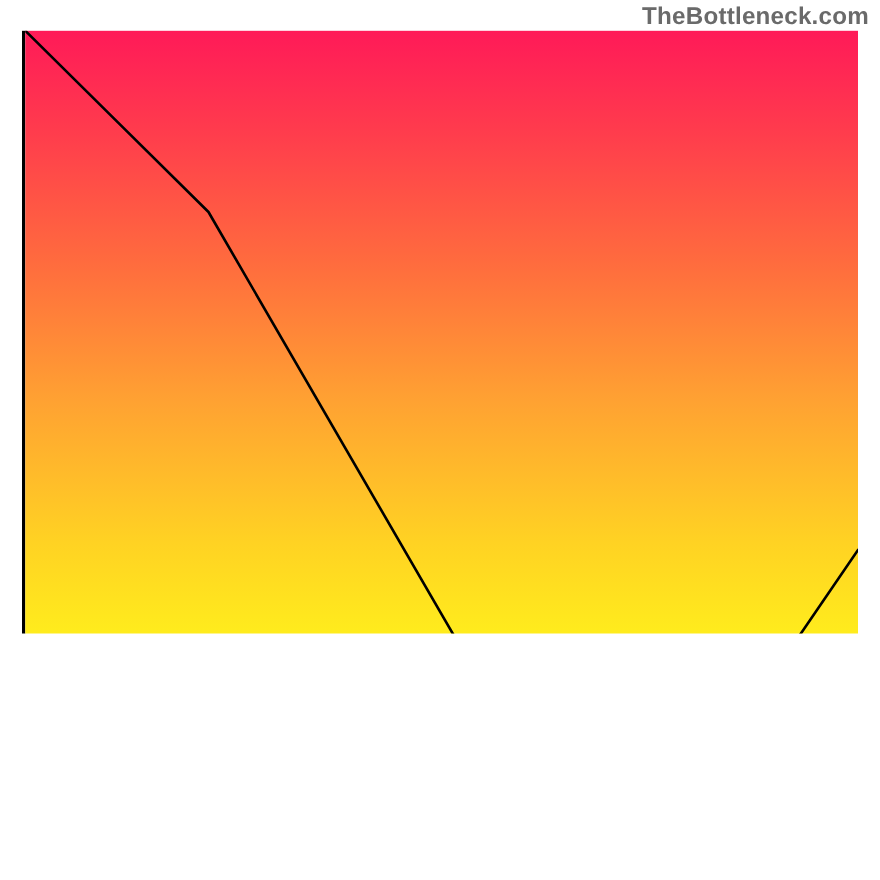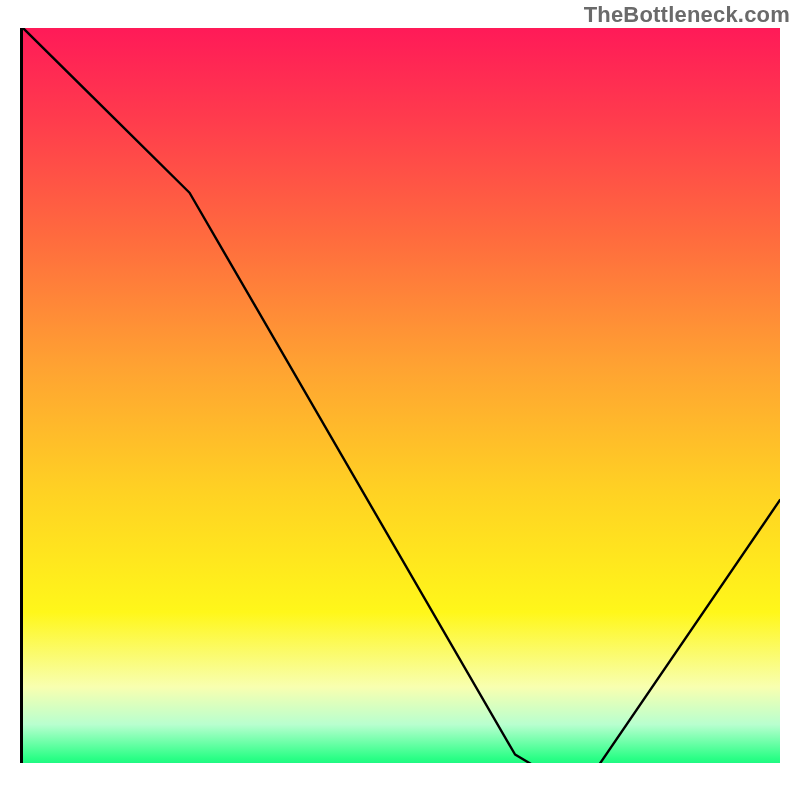--- a/index.html
+++ b/index.html
@@ -6,21 +6,21 @@
     margin: 0;
     padding: 0;
     width: 800px;
     height: 800px;
     background: #ffffff;
     font-family: Arial, Helvetica, sans-serif;
   }
   .canvas {
     position: relative;
     width: 800px;
-    height: 763px;
+    height: 576px;
     overflow: hidden;
     text-align: right;
   }
   .watermark {
     position: absolute;
     top: 2px;
     right: 10px;
     font-size: 22px;
     font-weight: 600;
     color: #6a6a6a;

